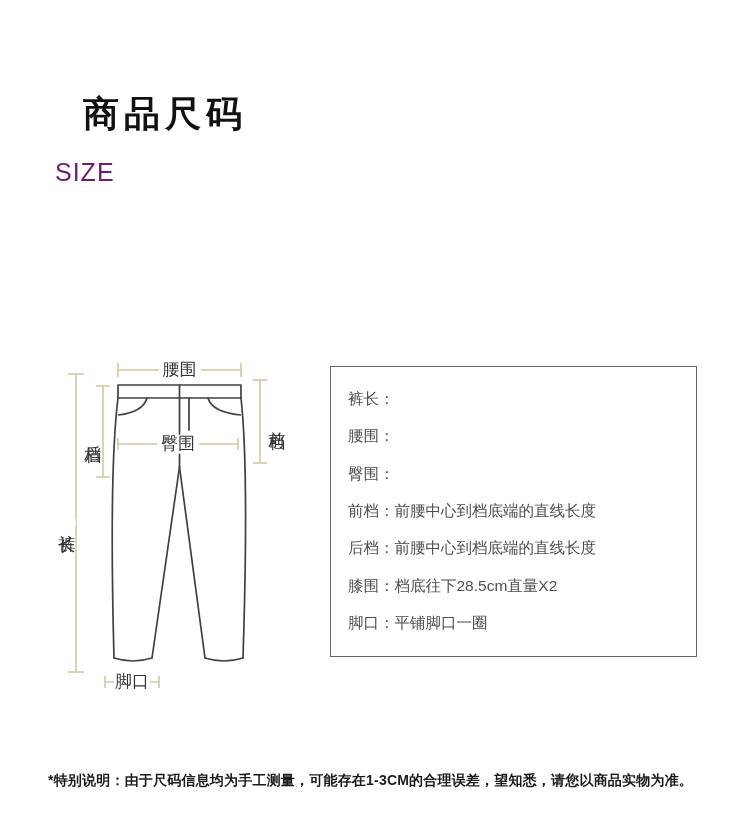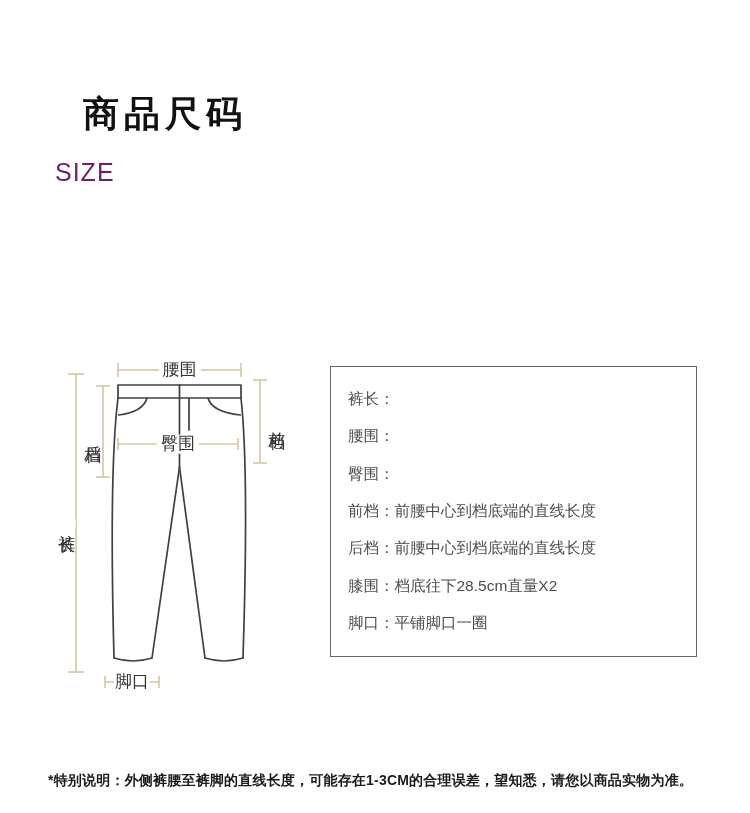--- a/index.html
+++ b/index.html
@@ -162,15 +162,15 @@
         <span>：</span>
         <span>档底往下28.5cm直量X2</span>
     </div>
     <div class="mrow">
       <span class="term">脚口</span>
         <span>：</span>
         <span>平铺脚口一圈</span>
     </div>
   </div>
 
-  <div class="footer-note">*特别说明：外侧裤腰至裤脚的直线长度，可能存在1-3CM的合理误差，望知悉，请您以商品实物为准。</div>
+  <div class="footer-note">*特别说明：由于尺码信息均为手工测量，可能存在1-3CM的合理误差，望知悉，请您以商品实物为准。</div>
 
 </div>
 
 </body></html>

